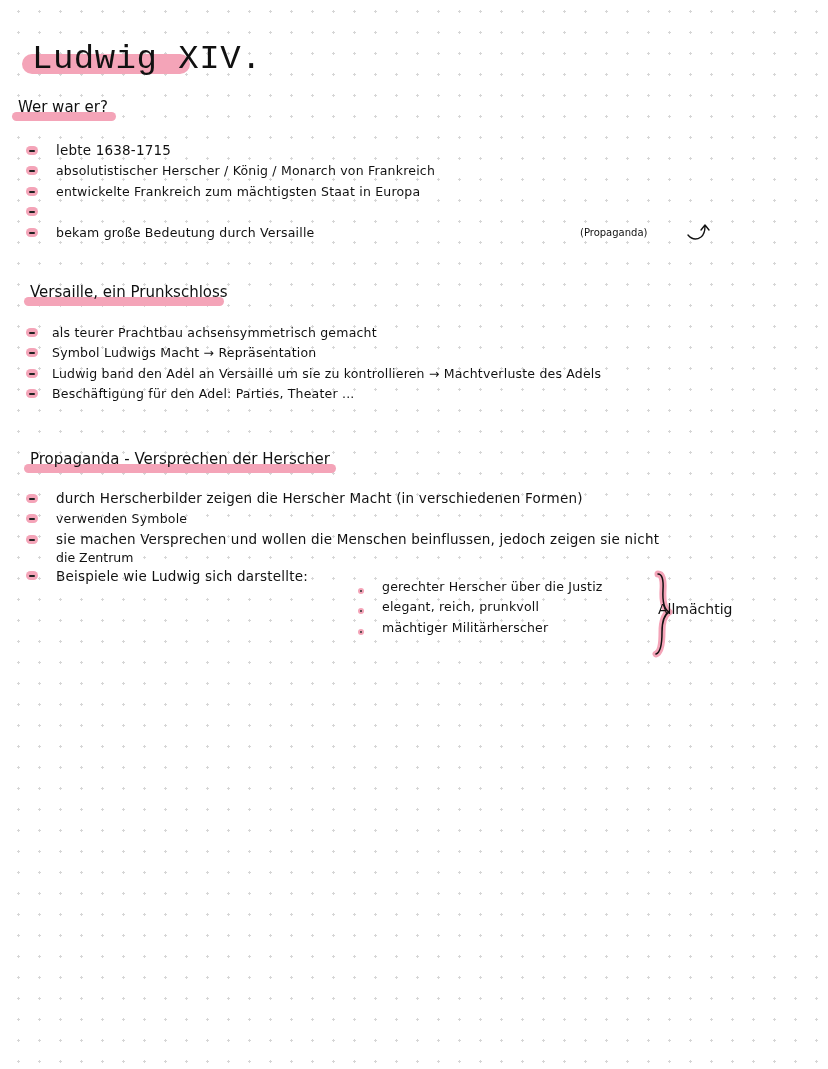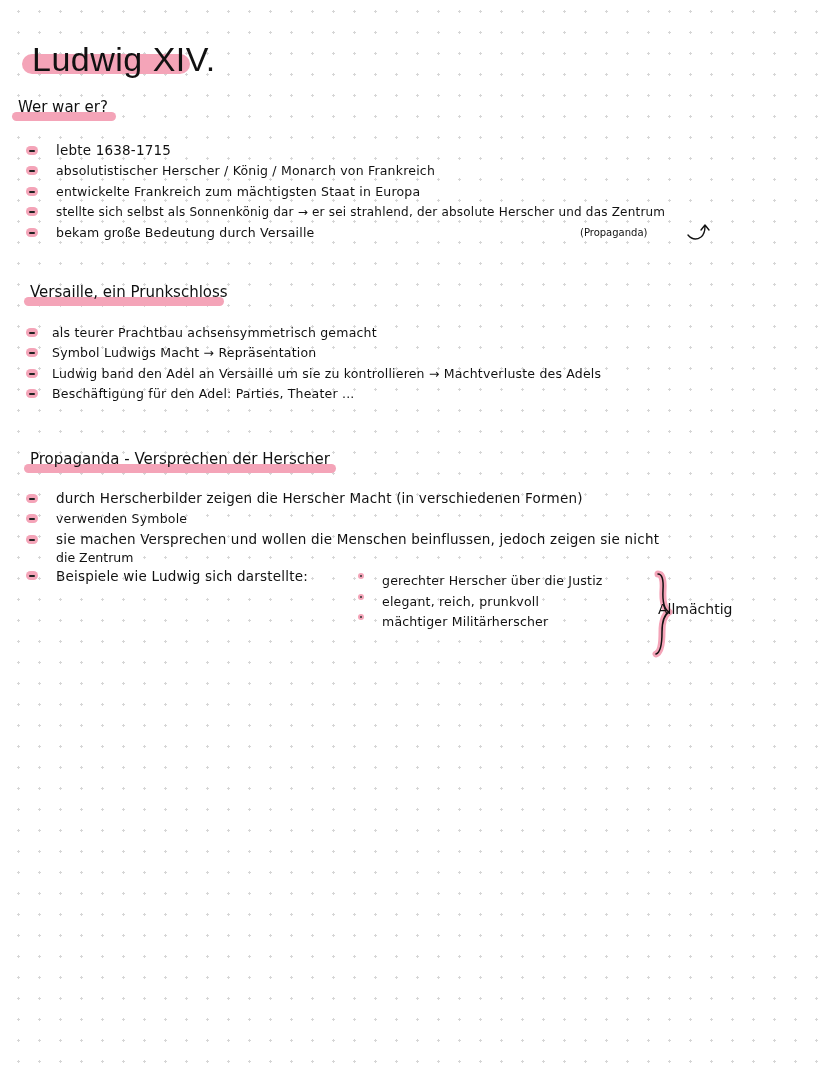--- a/index.html
+++ b/index.html
@@ -27,21 +27,21 @@
       left: 0; top: 14px;
       width: 168px; height: 20px;
       background: #f4a4b8;
       border-radius: 10px;
     }
     .title {
       position: relative;
       font-size: 34px;
       letter-spacing: 0.5px;
       padding-left: 10px;
-      font-family: Liberation Sans, sans-serif;
+      font-family: Liberation Mono, monospace;
       font-weight: 300;
       color: #111;
     }
 
     
     .h-wrap { position: absolute; }
     .h-hl {
       position: absolute;
       left: 0; bottom: -5px;
       height: 9px;
@@ -92,21 +92,21 @@
       height: 16px;
       font-size: 12.5px;
       line-height: 16px;
     }
 
     
     .sub-list { position: absolute; left: 358px; top: 573px; }
     .sub-row {
       height: 20.5px;
       display: flex;
-      align-items: flex-start;
+      align-items: flex-end;
       white-space: nowrap;
     }
     .dot {
       width: 6px; height: 6px;
       border-radius: 50%;
       background: #f4a4b8;
       position: relative;
       margin-right: 18px;
       flex: 0 0 auto;
     }
@@ -149,21 +149,20 @@
   <div class="bullet-row">
     <span class="bullet"></span>
     <span class="b-text b-text-sm">absolutistischer Herscher / König / Monarch von Frankreich</span>
   </div>
   <div class="bullet-row">
     <span class="bullet"></span>
     <span class="b-text b-text-sm">entwickelte Frankreich zum mächtigsten Staat in Europa</span>
   </div>
   <div class="bullet-row">
     <span class="bullet"></span>
-    <span class="b-text b-text-sm" style="font-size:12px;">stellte sich selbst als Sonnenkönig dar → er sei strahlend, der absolute Herscher und das Zentrum</span>
   </div>
   <div class="bullet-row">
     <span class="bullet"></span>
     <span class="b-text b-text-sm">bekam große Bedeutung durch Versaille</span>
   </div>
 </div>
 
 <div class="abs prop-note">(Propaganda)</div>
 <svg class="arrow-curve" viewBox="0 0 26 20">
   <path d="M2 12 Q8 19 15 14 Q19 11 19 3" fill="none" stroke="#111" stroke-width="1.4" stroke-linecap="round"></path>

